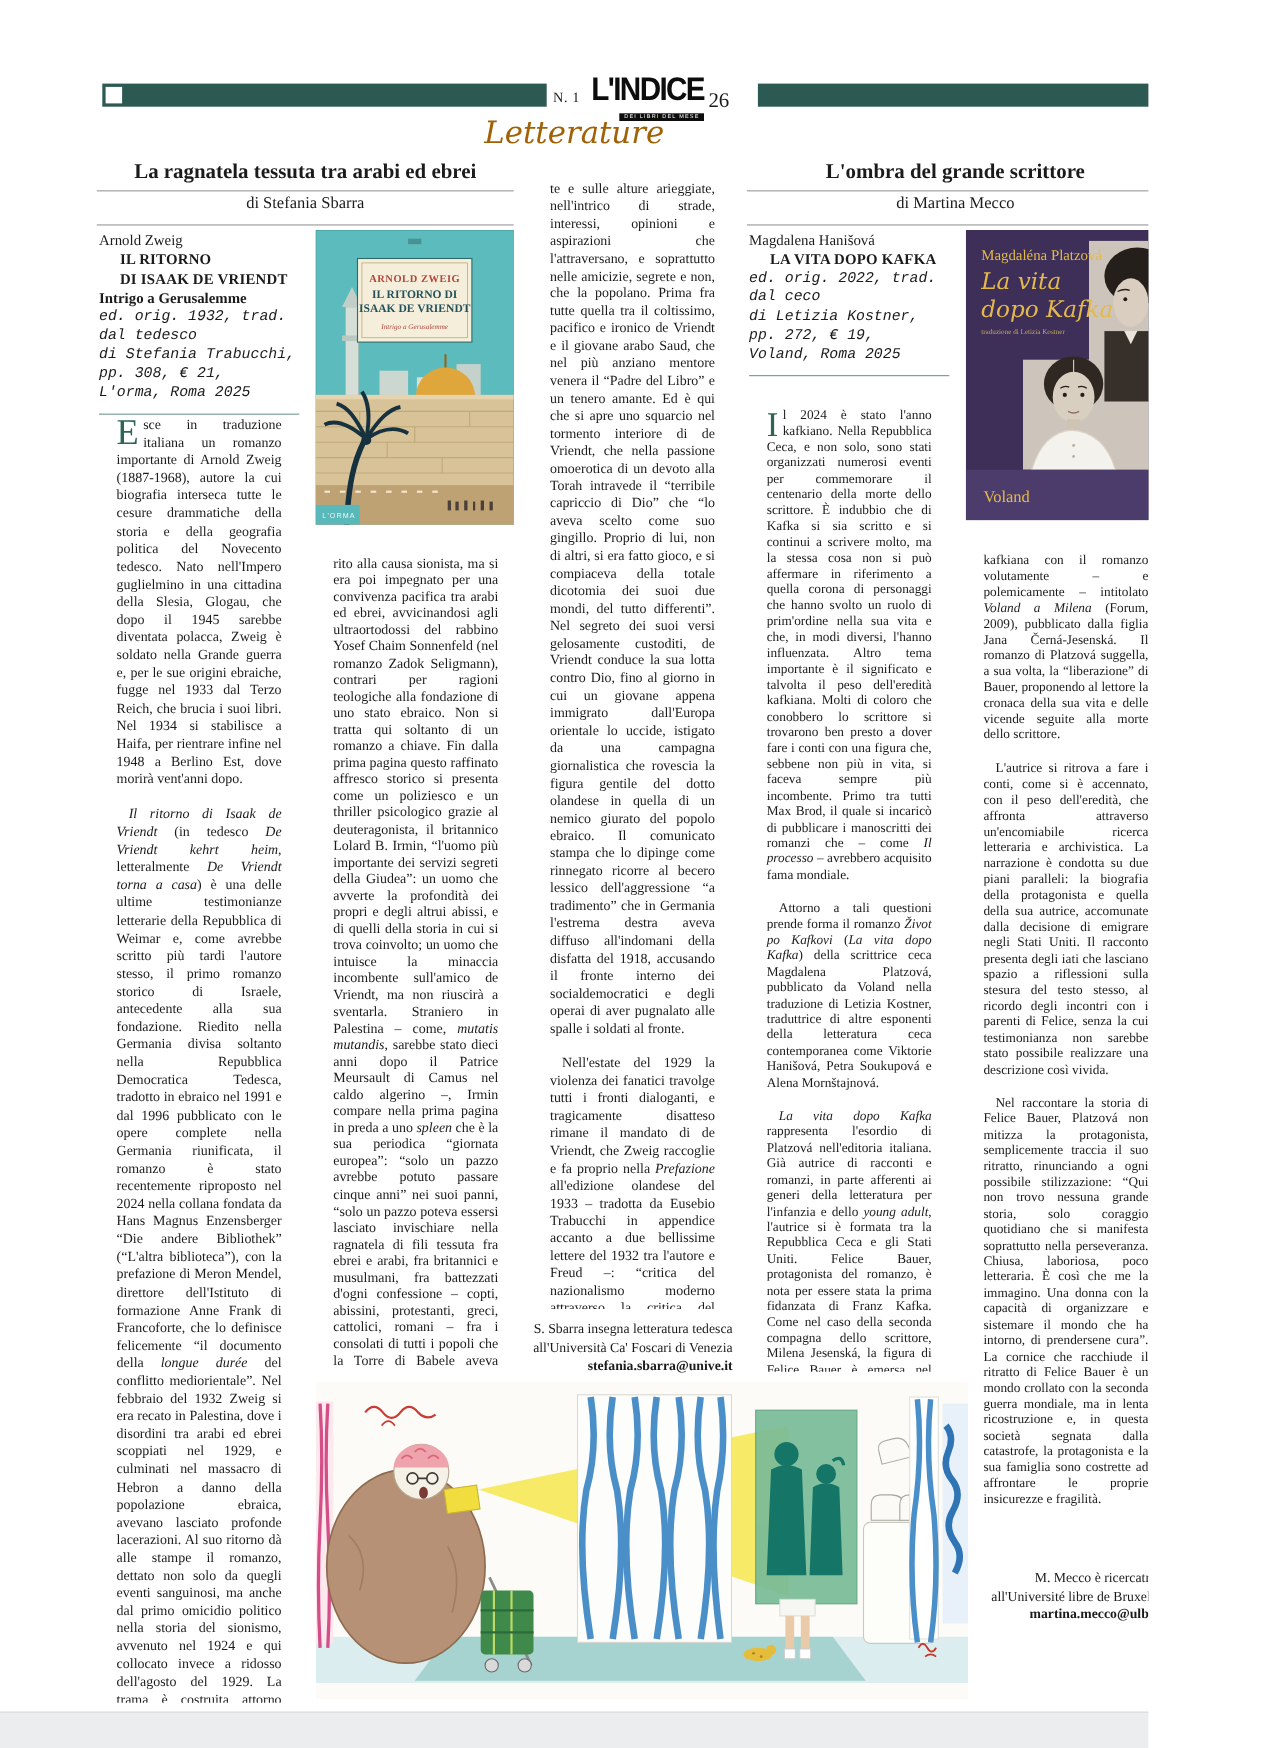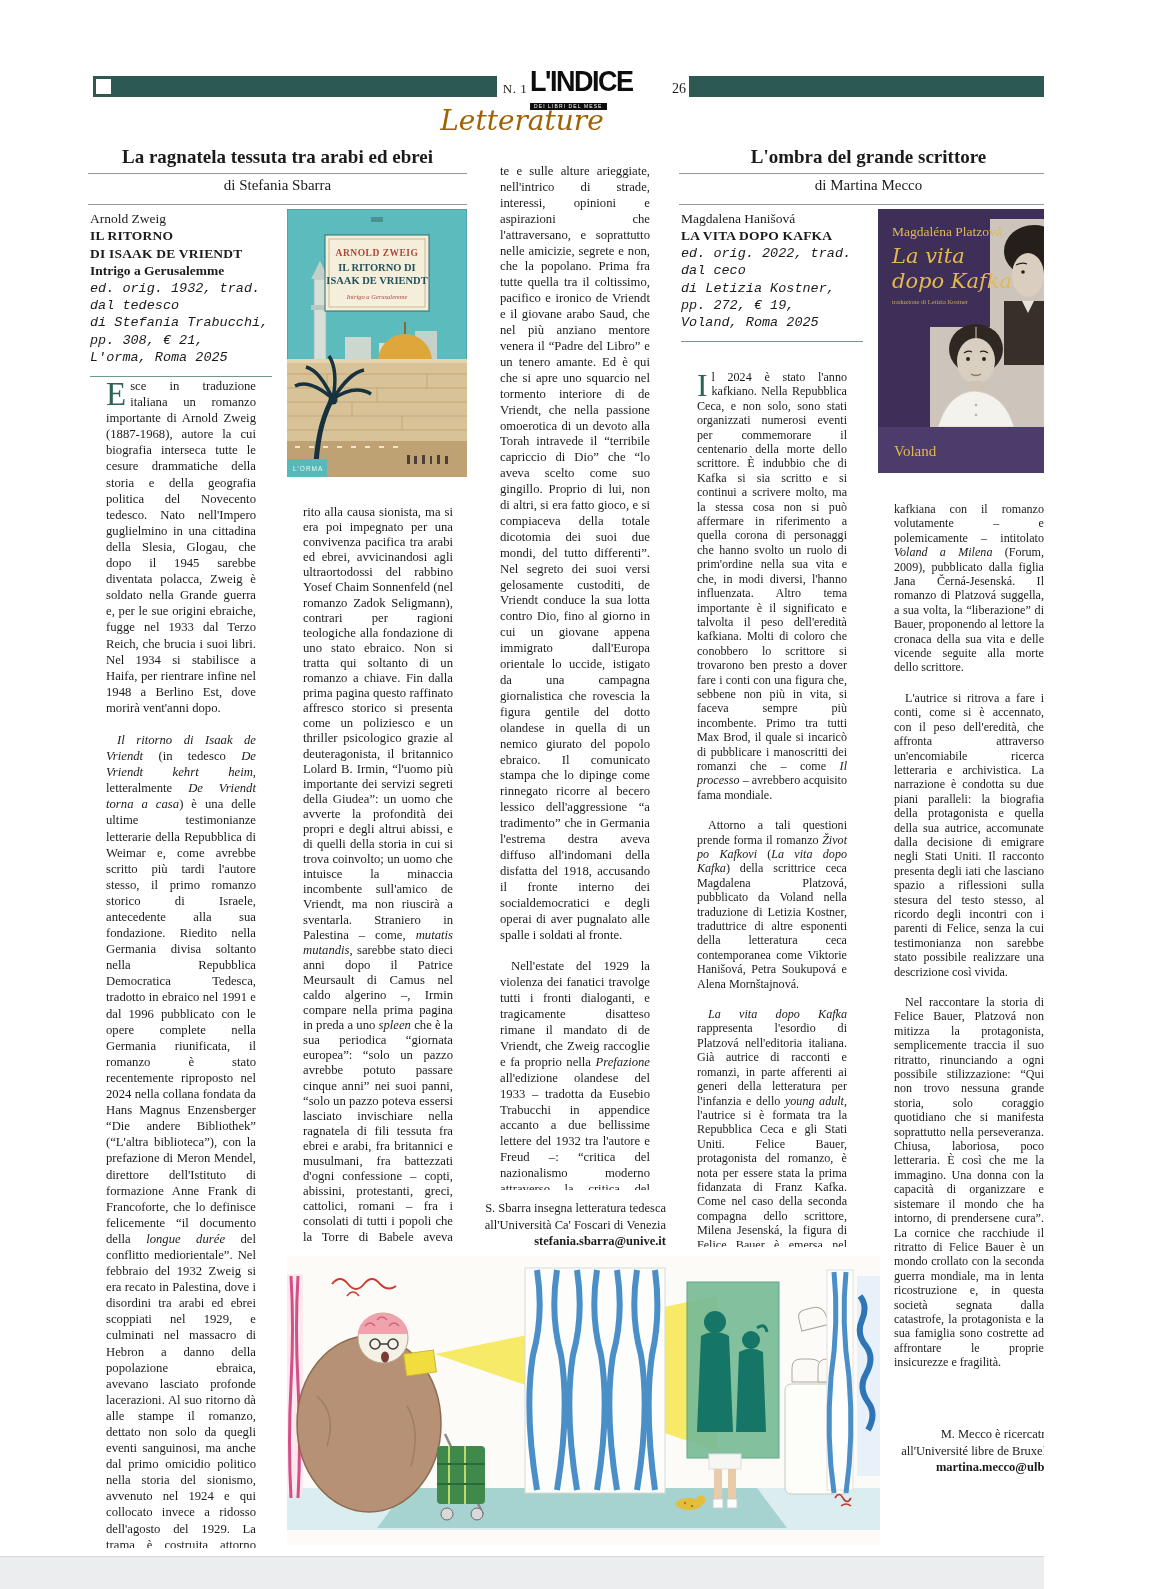--- a/index.html
+++ b/index.html
@@ -6,41 +6,41 @@
   .page{position:relative;width:1044px;height:1589px;background:#fff;overflow:hidden;
         font-family:"Liberation Serif",serif;color:#1b1b1b;}
   
   .bar{position:absolute;top:76px;height:21px;background:#2c5a53;}
   #bar-left{left:93px;width:404px;}
   #bar-right{left:689px;width:388px;}
   .bar .sq{position:absolute;top:3px;width:15px;height:15px;background:#fff;}
   #bar-left .sq{left:3px;}
   #bar-right .sq{right:3px;}
   .issue{position:absolute;left:492px;top:81px;width:46px;font-size:13px;text-align:center;letter-spacing:.5px;}
-  .pagenum{position:absolute;left:644px;top:81px;width:42px;font-size:14px;text-align:right;}
-  .logo{position:absolute;left:530px;top:68px;width:110px;text-align:left;line-height:1;}
+  .pagenum{position:absolute;left:644px;top:81px;width:42px;font-size:19px;text-align:left;}
+  .logo{position:absolute;left:530px;top:68px;width:110px;text-align:right;line-height:1;}
   .logo-title{font-family:"Liberation Sans",sans-serif;font-weight:bold;font-size:27px;
               letter-spacing:-1.5px;color:#0d0d0d;transform:scaleY(1.1);}
   .logo-sub{display:inline-block;background:#0d0d0d;color:#fff;font-family:"Liberation Sans",sans-serif;
             font-size:5px;letter-spacing:1.1px;padding:1px 4px;margin-top:1px;}
   .section-title{position:absolute;top:104px;left:0;width:100%;text-align:center;
                  font-family:"DejaVu Serif",serif;font-style:italic;font-size:28px;color:#a16207;}
   
   .art-head{position:absolute;top:146px;width:379px;text-align:center;}
   #head-left{left:88px;}
   #head-right{left:679px;}
   .art-head .t{font-size:19px;font-weight:bold;line-height:21px;}
   .art-head .rule{border-top:1px solid #979797;margin-top:6px;}
   .art-head .by{font-size:15px;padding:3px 0 4px;}
   
   .bookinfo{position:absolute;width:182px;font-size:13.5px;line-height:17.4px;
             padding-bottom:9px;border-bottom:1.5px solid #71988f;}
   #bi-left{left:90px;top:210px;}
   #bi-right{left:681px;top:210px;}
-  .bi-title{font-weight:bold;letter-spacing:.2px;}
+  .bi-title{font-weight:bold;letter-spacing:.2px;margin-left:19px;}
   .bi-sub{font-weight:bold;}
   .bi-details{font-style:italic;font-family:Liberation Mono, monospace;}
   
   .col{position:absolute;width:182px;text-align:justify;hyphens:auto;-webkit-hyphens:auto;overflow:hidden;}
   .col p{margin:16px;}
   .col p.ind{text-indent:11px;}
   #col1{left:90px;top:362px;height:1186px;font-size:12.7px;line-height:16.1px;}
   #col2{left:287px;top:489px;height:758px;font-size:12.7px;line-height:15.1px;}
   #col3{left:484px;top:148px;height:1042px;font-size:12.7px;line-height:15.9px;}
   #col4{left:681px;top:354px;height:893px;font-size:12.1px;line-height:14.4px;}

